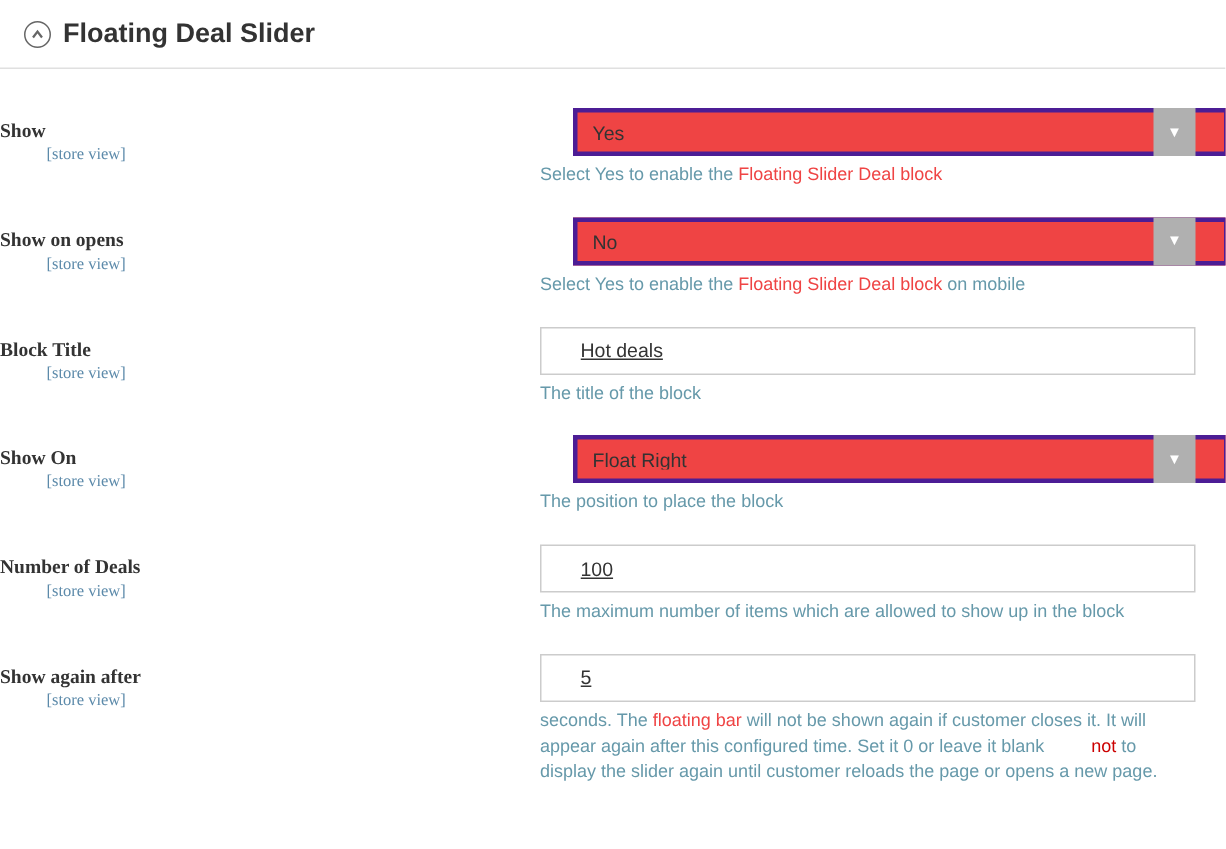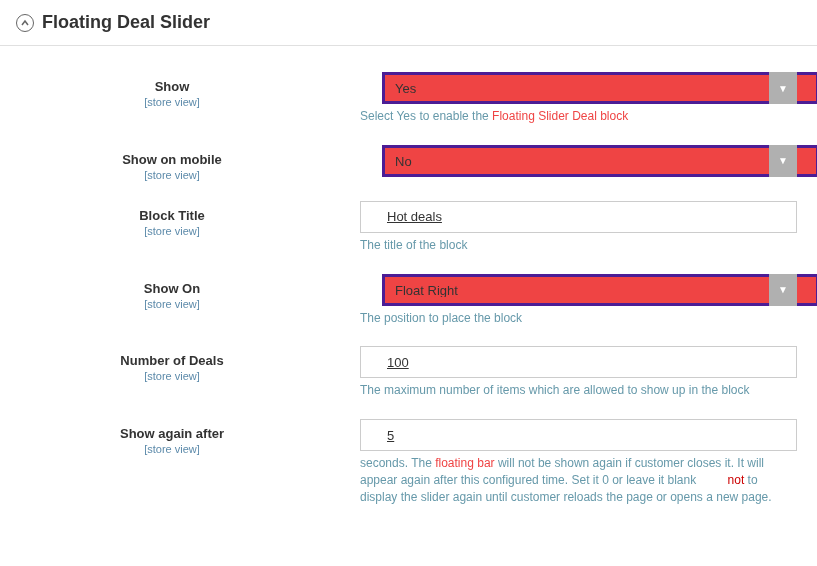--- a/index.html
+++ b/index.html
@@ -45,36 +45,38 @@
 
     .form-row {
       display: flex;
       padding: 10px 20px 10px 0;
       align-items: flex-start;
     }
 
     .form-label-col {
       width: 360px;
       min-width: 360px;
-      text-align: center;
+      text-align: left;
       padding-right: 16px;
       padding-top: 7px;
+      font-family: Liberation Serif, serif;
     }
 
     .form-label {
       font-weight: 600;
       color: #333;
       font-size: 13px;
     }
 
     .store-view-badge {
       font-size: 11px;
       color: #5c8aaa;
       display: block;
       margin-top: 2px;
+      padding-left: 31px;
     }
 
     .form-field-col {
       flex: 1;
       display: flex;
       flex-direction: column;
       gap: 4px;
     }
 
     .select-wrapper {
@@ -169,31 +171,34 @@
         <div class="select-arrow"></div>
       </div>
       <span class="hint-text">
         Select Yes to enable the <span class="link-color">Floating Slider Deal block</span>
       </span>
     </div>
   </div>
 
   <div class="form-row">
     <div class="form-label-col">
-      <span class="form-label">Show on mobile</span>
+      <span class="form-label">Show on opens</span>
       <span class="store-view-badge">[store view]</span>
     </div>
     <div class="form-field-col">
       <div class="select-wrapper">
         <select class="form-select">
           <option>No</option>
           <option>Yes</option>
         </select>
         <div class="select-arrow"></div>
       </div>
+      <span class="hint-text">
+        Select Yes to enable the <span class="link-color">Floating Slider Deal block</span> on mobile
+      </span>
     </div>
   </div>
 
   <div class="form-row">
     <div class="form-label-col">
       <span class="form-label">Block Title</span>
       <span class="store-view-badge">[store view]</span>
     </div>
     <div class="form-field-col">
       <input type="text" class="form-input" value="Hot deals" style="">

